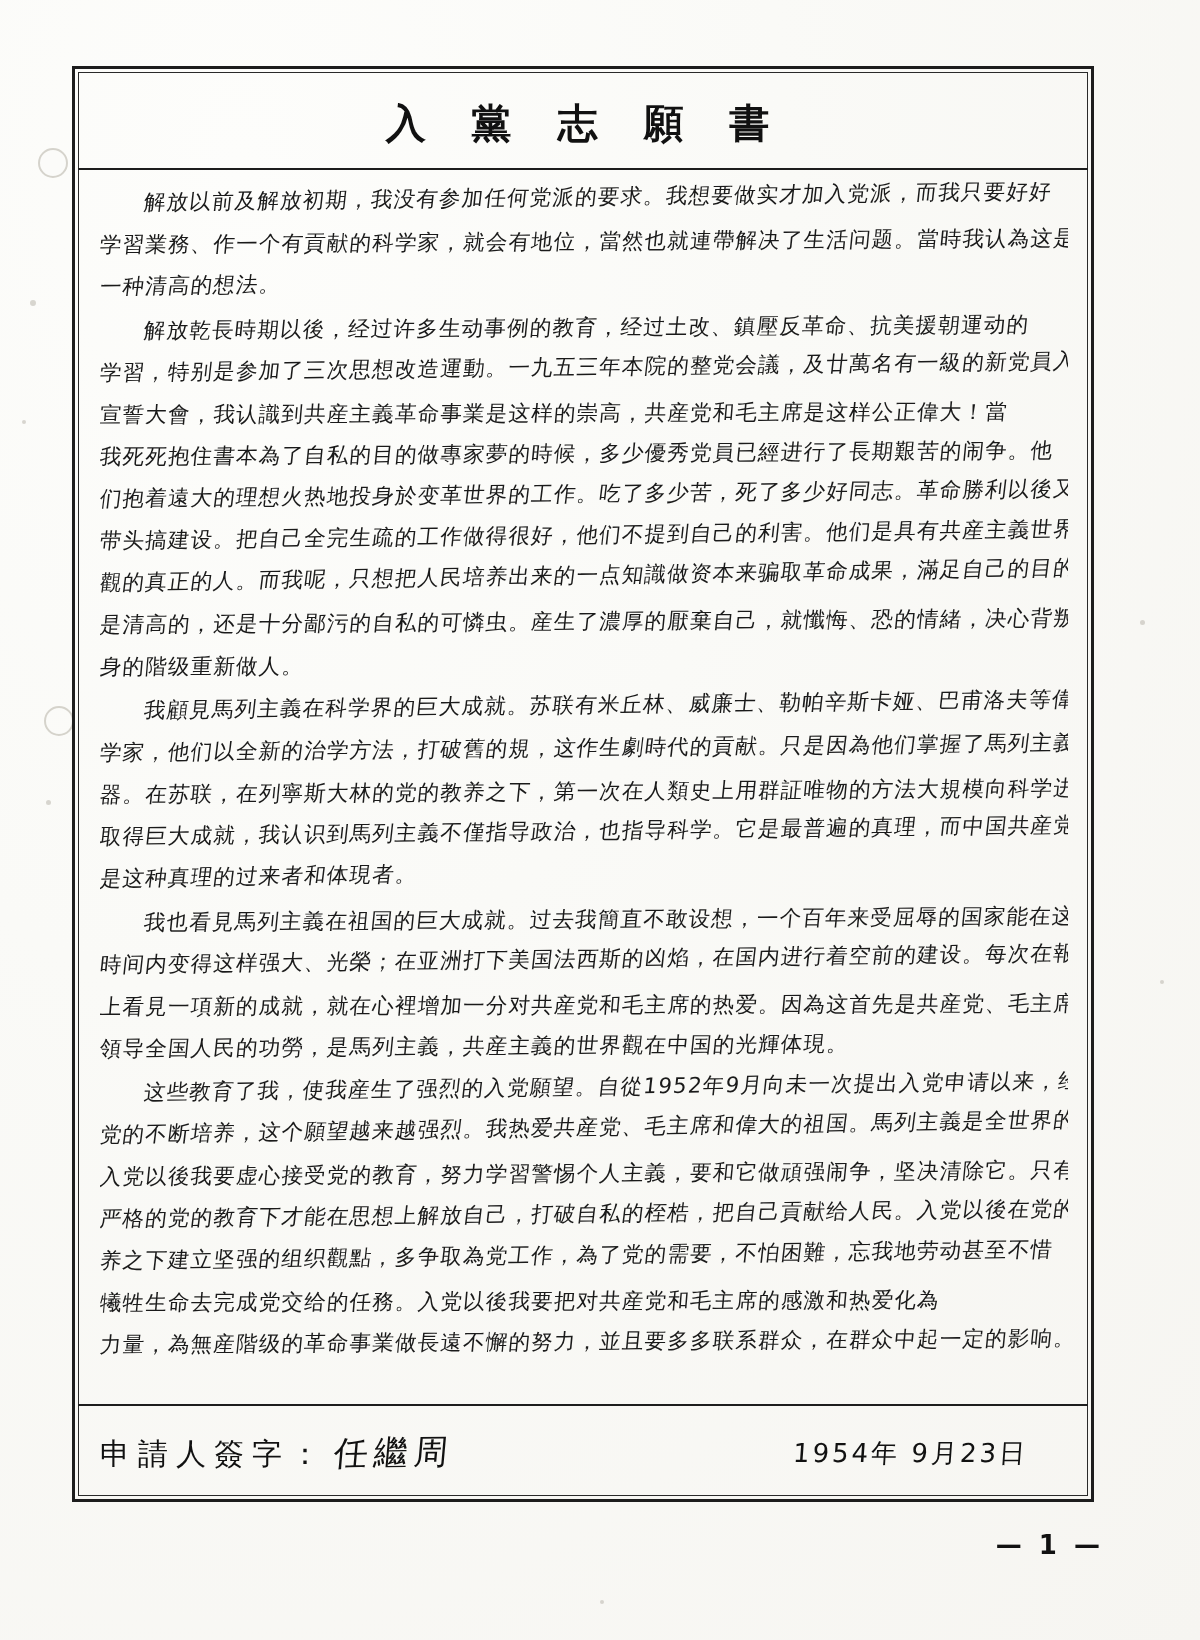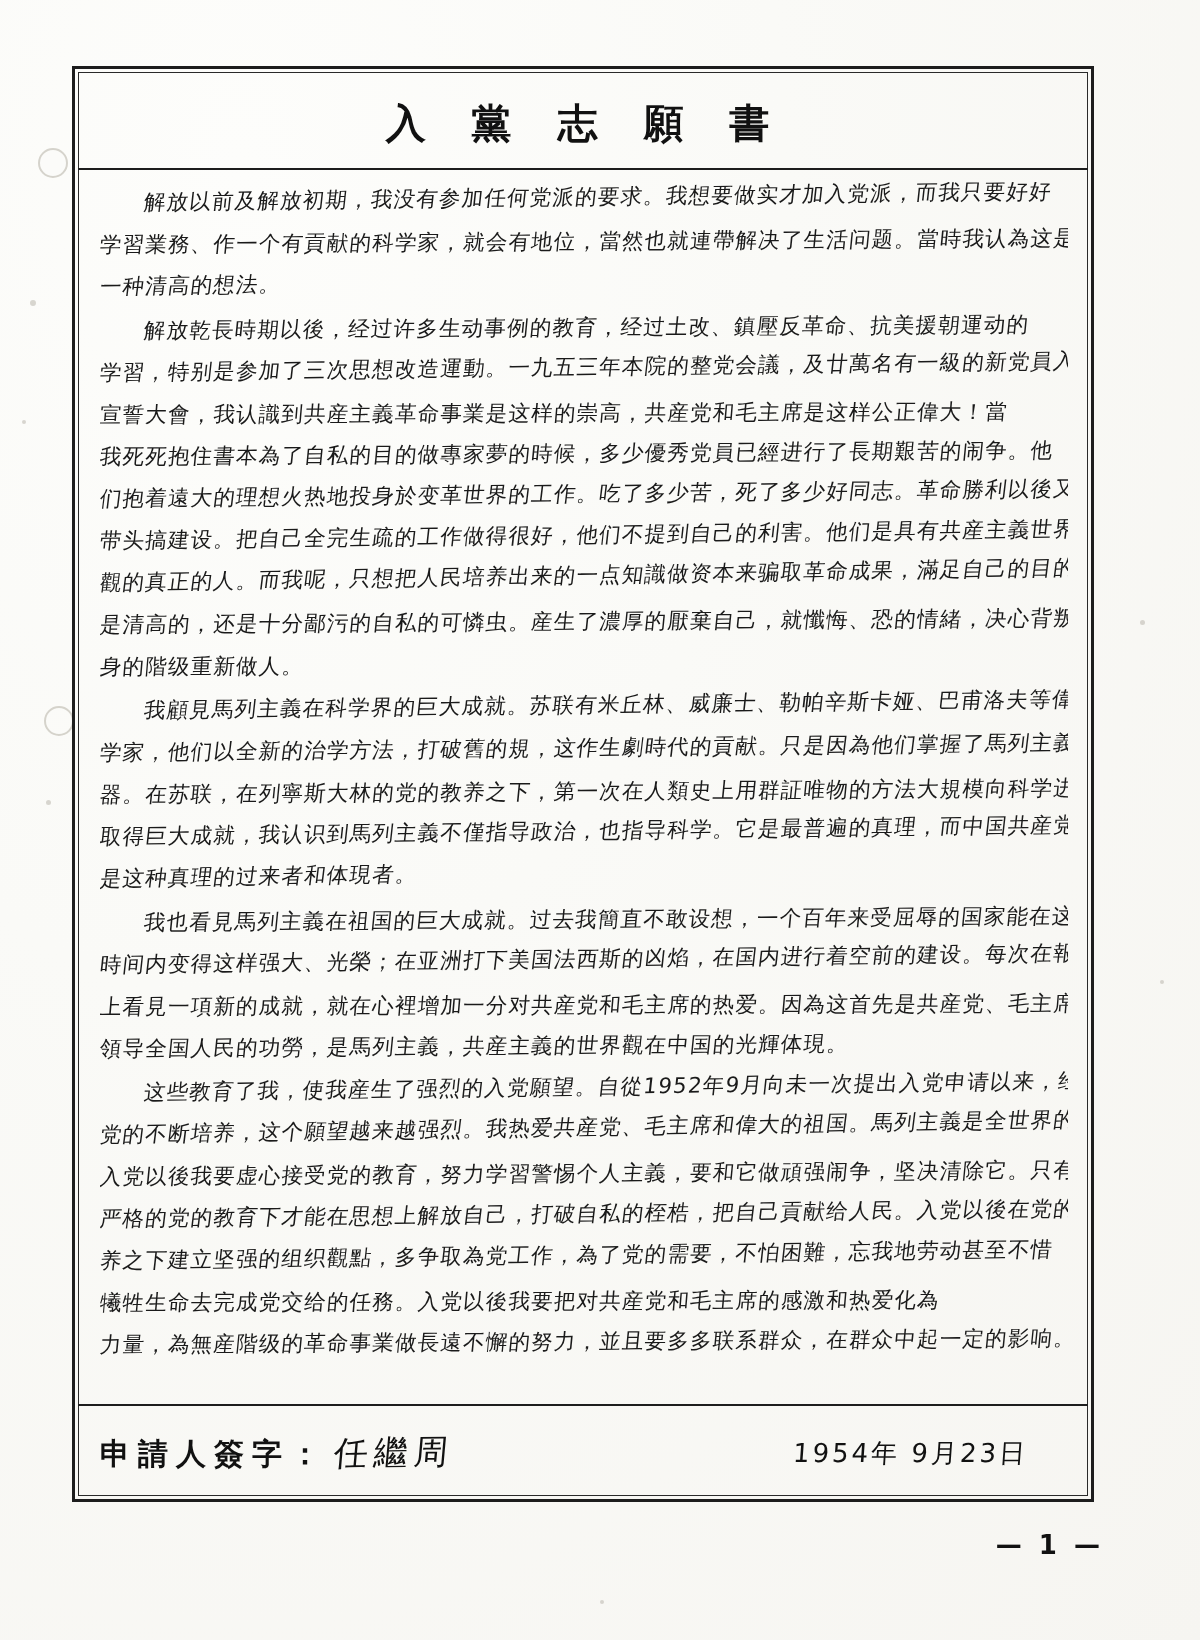--- a/index.html
+++ b/index.html
@@ -132,21 +132,21 @@
     align-items: center;
     justify-content: space-between;
   }
   #sig-label-wrap {
     display: flex;
     align-items: baseline;
     gap: 6px;
   }
   #sig-label {
     font-family: "DejaVu Serif", "Liberation Serif", serif;
-    font-weight: bold;
+    font-weight: normal;
     font-size: 30px;
     letter-spacing: 8px;
     color: #111;
   }
   #sig-name {
     font-family: "DejaVu Sans", sans-serif;
     font-size: 34px;
     letter-spacing: 6px;
     color: #111;
     transform: skewX(-6deg) rotate(-1deg);

